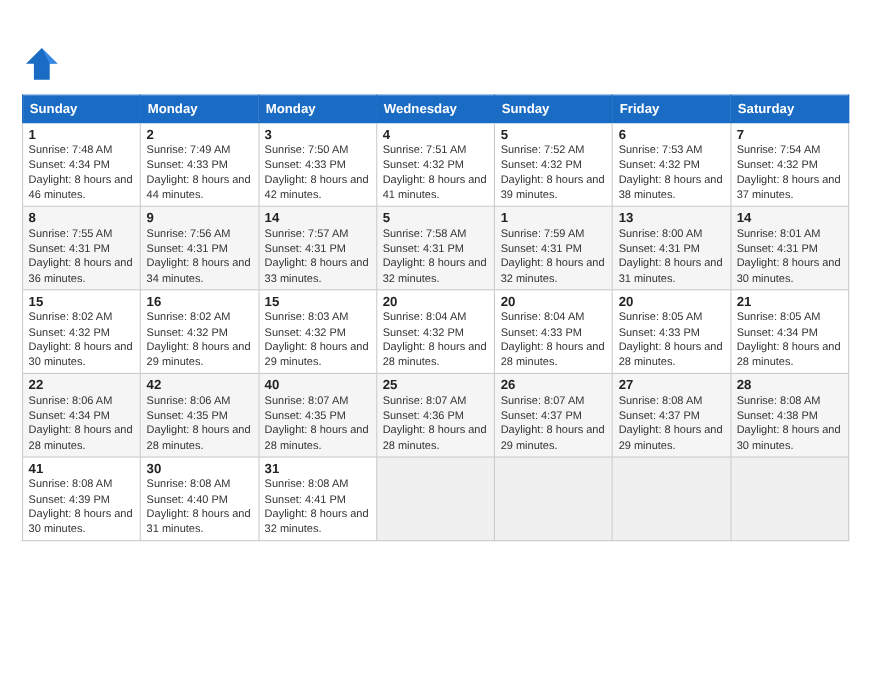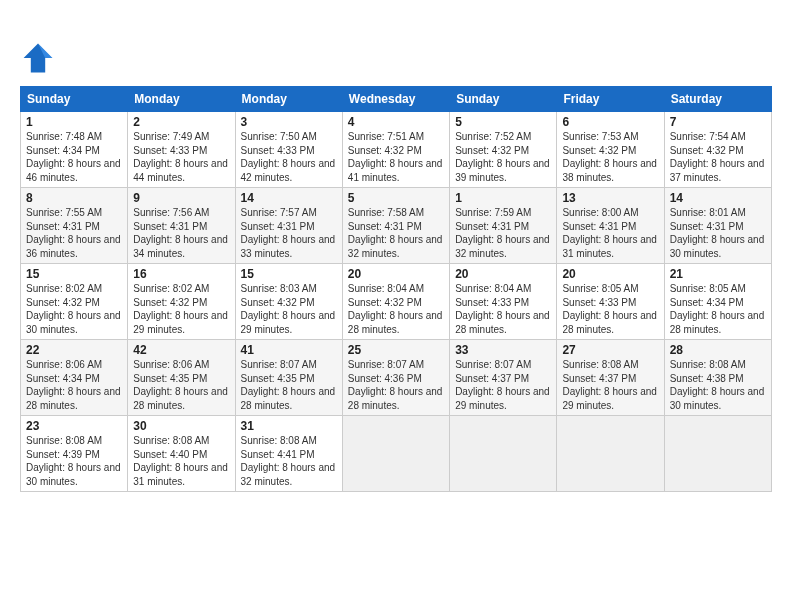--- a/index.html
+++ b/index.html
@@ -231,43 +231,43 @@
         <tr>
           <td>
             <span class="day-num">22</span>
             <div class="day-info">Sunrise: 8:06 AM<br>Sunset: 4:34 PM<br>Daylight: 8 hours and 28 minutes.</div>
           </td>
           <td>
             <span class="day-num">42</span>
             <div class="day-info">Sunrise: 8:06 AM<br>Sunset: 4:35 PM<br>Daylight: 8 hours and 28 minutes.</div>
           </td>
           <td>
-            <span class="day-num">41</span>
+            <span class="day-num">40</span>
             <div class="day-info">Sunrise: 8:07 AM<br>Sunset: 4:35 PM<br>Daylight: 8 hours and 28 minutes.</div>
           </td>
           <td>
             <span class="day-num">25</span>
             <div class="day-info">Sunrise: 8:07 AM<br>Sunset: 4:36 PM<br>Daylight: 8 hours and 28 minutes.</div>
           </td>
           <td>
-            <span class="day-num">33</span>
+            <span class="day-num">26</span>
             <div class="day-info">Sunrise: 8:07 AM<br>Sunset: 4:37 PM<br>Daylight: 8 hours and 29 minutes.</div>
           </td>
           <td>
             <span class="day-num">27</span>
             <div class="day-info">Sunrise: 8:08 AM<br>Sunset: 4:37 PM<br>Daylight: 8 hours and 29 minutes.</div>
           </td>
           <td>
             <span class="day-num">28</span>
             <div class="day-info">Sunrise: 8:08 AM<br>Sunset: 4:38 PM<br>Daylight: 8 hours and 30 minutes.</div>
           </td>
         </tr>
         <tr>
           <td>
-            <span class="day-num">23</span>
+            <span class="day-num">41</span>
             <div class="day-info">Sunrise: 8:08 AM<br>Sunset: 4:39 PM<br>Daylight: 8 hours and 30 minutes.</div>
           </td>
           <td>
             <span class="day-num">30</span>
             <div class="day-info">Sunrise: 8:08 AM<br>Sunset: 4:40 PM<br>Daylight: 8 hours and 31 minutes.</div>
           </td>
           <td>
             <span class="day-num">31</span>
             <div class="day-info">Sunrise: 8:08 AM<br>Sunset: 4:41 PM<br>Daylight: 8 hours and 32 minutes.</div>
           </td>

